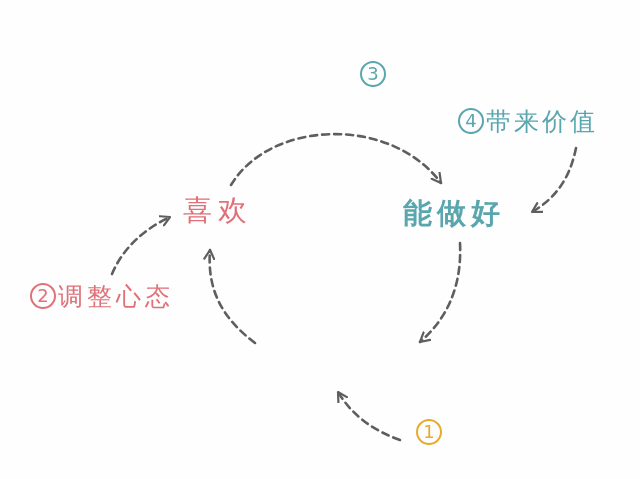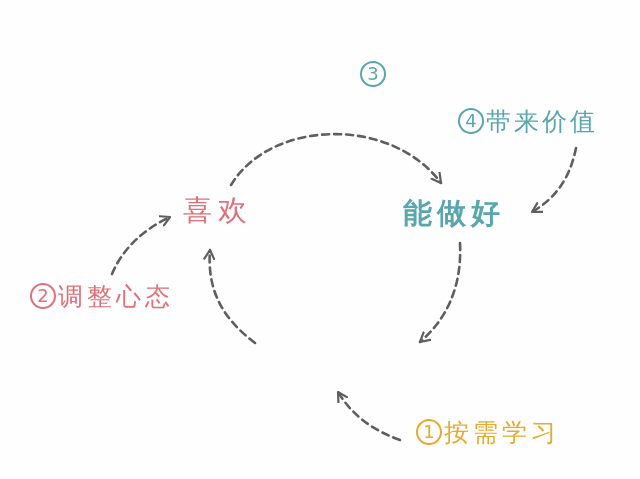--- a/index.html
+++ b/index.html
@@ -79,16 +79,15 @@
     <span>带来价值</span>
   </div>
 
   <div class="label step" style="left:30px; top:283px; color:#df7178;">
     <span class="num">2</span>
     <span>调整心态</span>
   </div>
 
   <div class="label step" style="left:416px; top:419px; color:#e7ab2c;">
     <span class="num">1</span>
-    <span>按需学习</span>
   </div>
 
 </div>
 
 </body></html>

